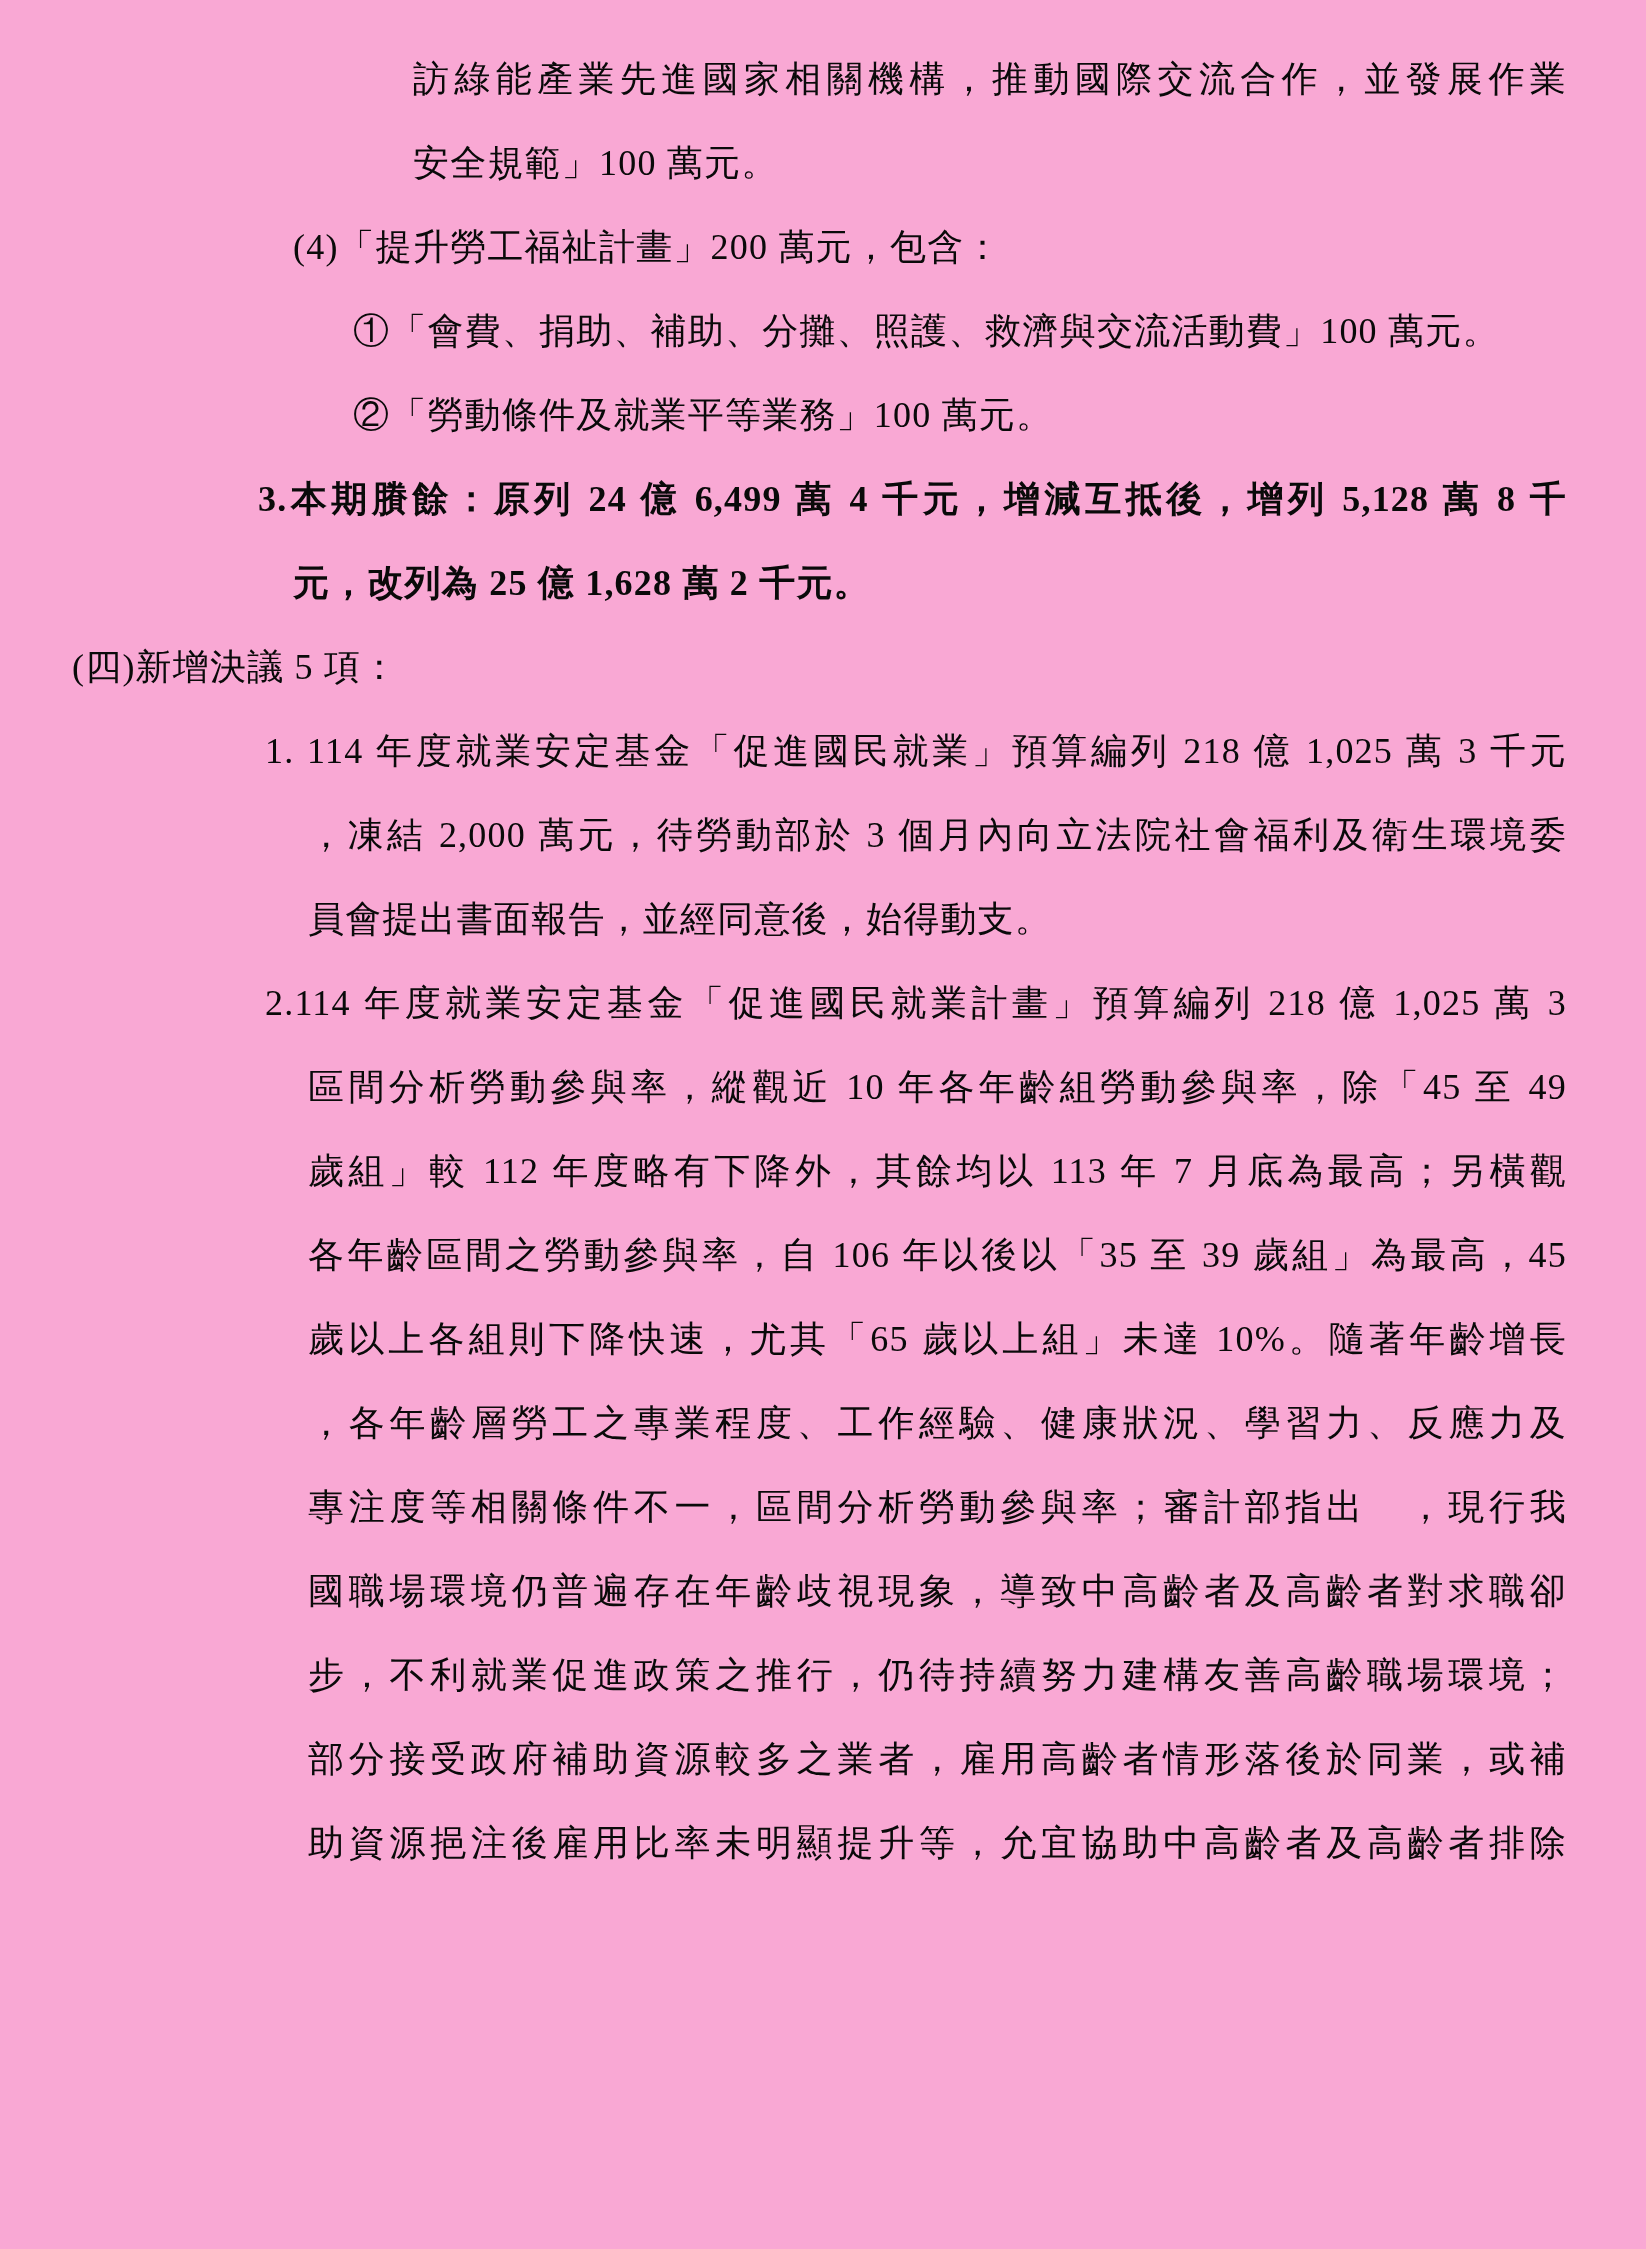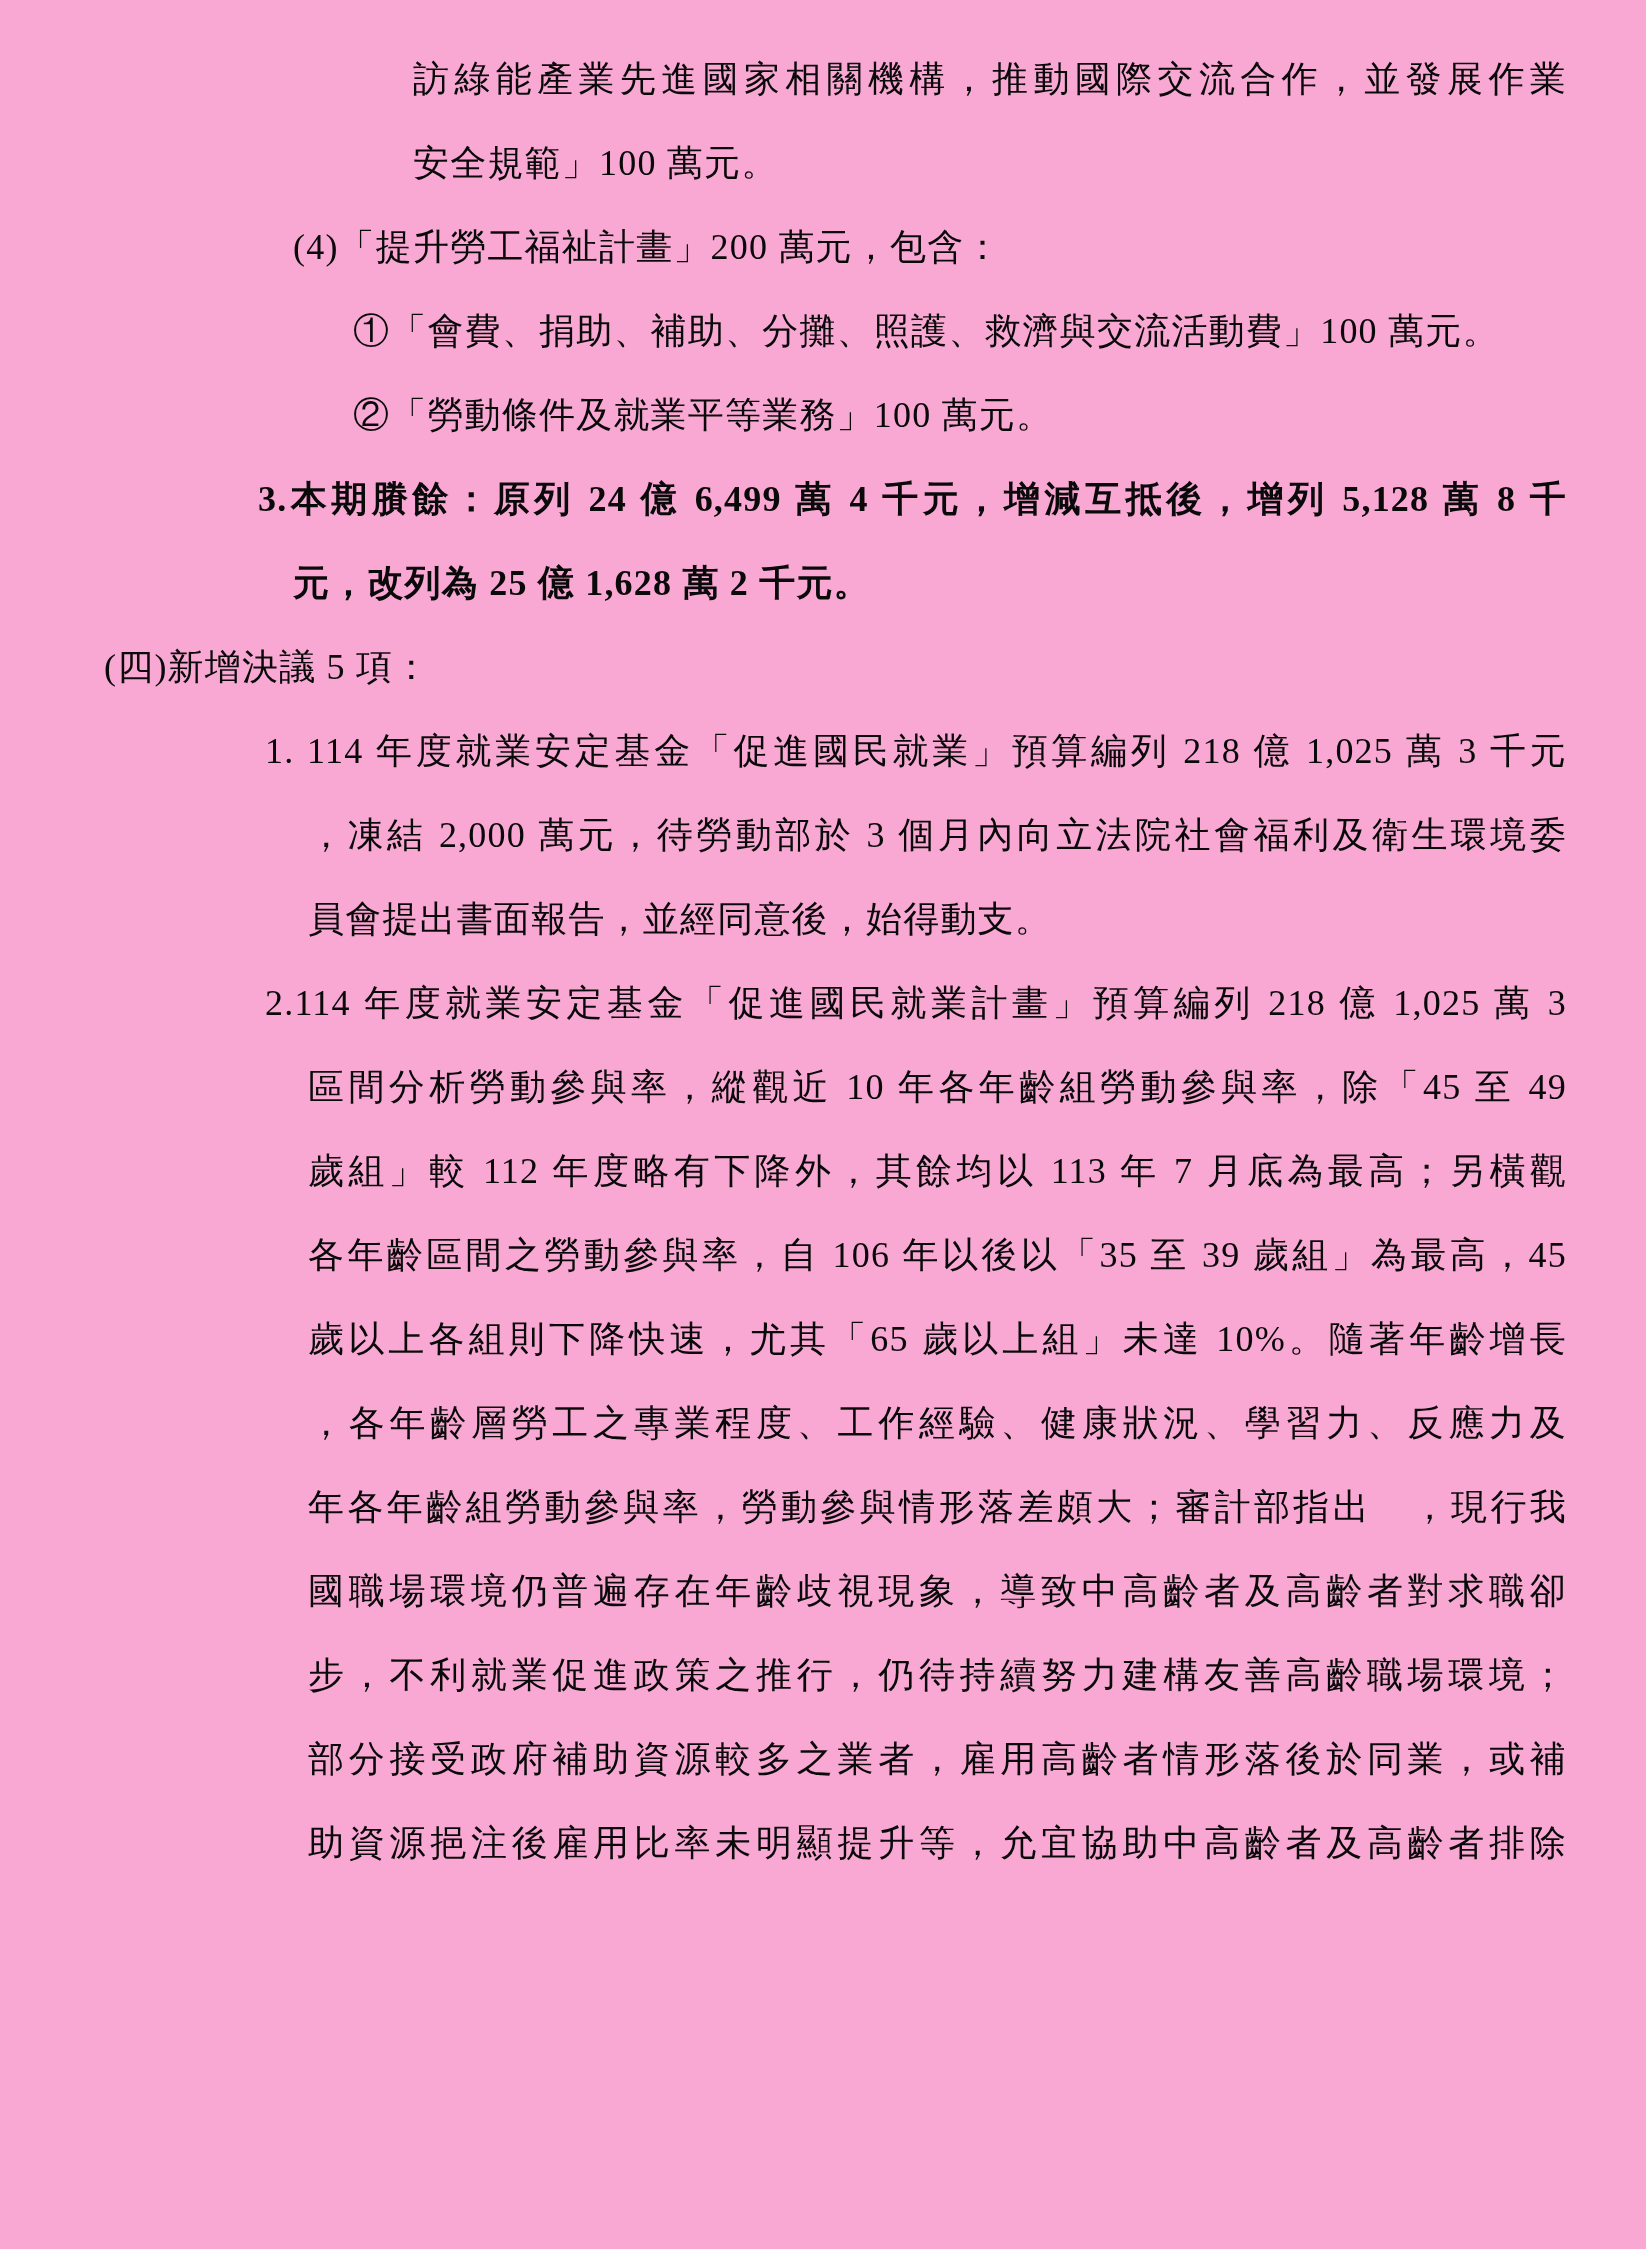--- a/index.html
+++ b/index.html
@@ -26,21 +26,21 @@
   
   .line.fill {
     white-space: normal;
     text-align: justify;
     text-align-last: justify;
     overflow: hidden;
   }
   .line.bold { font-weight: 700; }
 
   
-  .ind-section { margin-left: 104px; font-family: Liberation Serif, serif; }  
+  .ind-section { margin-left: 72px; font-family: Liberation Serif, serif; }  
   .ind-num     { margin-left: 258px; }  
   .ind-item    { margin-left: 265px; }  
   .ind-paren   { margin-left: 293px; }  
   .ind-cont    { margin-left: 308px; }  
   .ind-sum     { margin-left: 326px; }  
   .ind-circ    { margin-left: 353px; }  
   .ind-deep    { margin-left: 413px; }  
 </style>
 </head>
 <body>
@@ -57,20 +57,20 @@
       <div class="line ind-section">(四)新增決議 5 項：</div>
       <div class="line ind-item fill">1. 114 年度就業安定基金「促進國民就業」預算編列 218 億 1,025 萬 3 千元</div>
       <div class="line ind-cont fill">，凍結 2,000 萬元，待勞動部於 3 個月內向立法院社會福利及衛生環境委</div>
       <div class="line ind-cont">員會提出書面報告，並經同意後，始得動支。</div>
       <div class="line ind-item fill">2.114 年度就業安定基金「促進國民就業計畫」預算編列 218 億 1,025 萬 3</div>
       <div class="line ind-cont fill">區間分析勞動參與率，縱觀近 10 年各年齡組勞動參與率，除「45 至 49</div>
       <div class="line ind-cont fill">歲組」較 112 年度略有下降外，其餘均以 113 年 7 月底為最高；另橫觀</div>
       <div class="line ind-cont fill">各年齡區間之勞動參與率，自 106 年以後以「35 至 39 歲組」為最高，45</div>
       <div class="line ind-cont fill">歲以上各組則下降快速，尤其「65 歲以上組」未達 10%。隨著年齡增長</div>
       <div class="line ind-cont fill">，各年齡層勞工之專業程度、工作經驗、健康狀況、學習力、反應力及</div>
-      <div class="line ind-cont fill">年各年齡組勞動參與率，勞動參與情形落差頗大；審計部指出　，現行我</div>
+      <div class="line ind-cont fill">專注度等相關條件不一，區間分析勞動參與率；審計部指出　，現行我</div>
       <div class="line ind-cont fill">國職場環境仍普遍存在年齡歧視現象，導致中高齡者及高齡者對求職卻</div>
       <div class="line ind-cont fill">步，不利就業促進政策之推行，仍待持續努力建構友善高齡職場環境；</div>
       <div class="line ind-cont fill">部分接受政府補助資源較多之業者，雇用高齡者情形落後於同業，或補</div>
       <div class="line ind-cont fill">助資源挹注後雇用比率未明顯提升等，允宜協助中高齡者及高齡者排除</div>
     </div>
 </main>
 
 
 </body></html>

